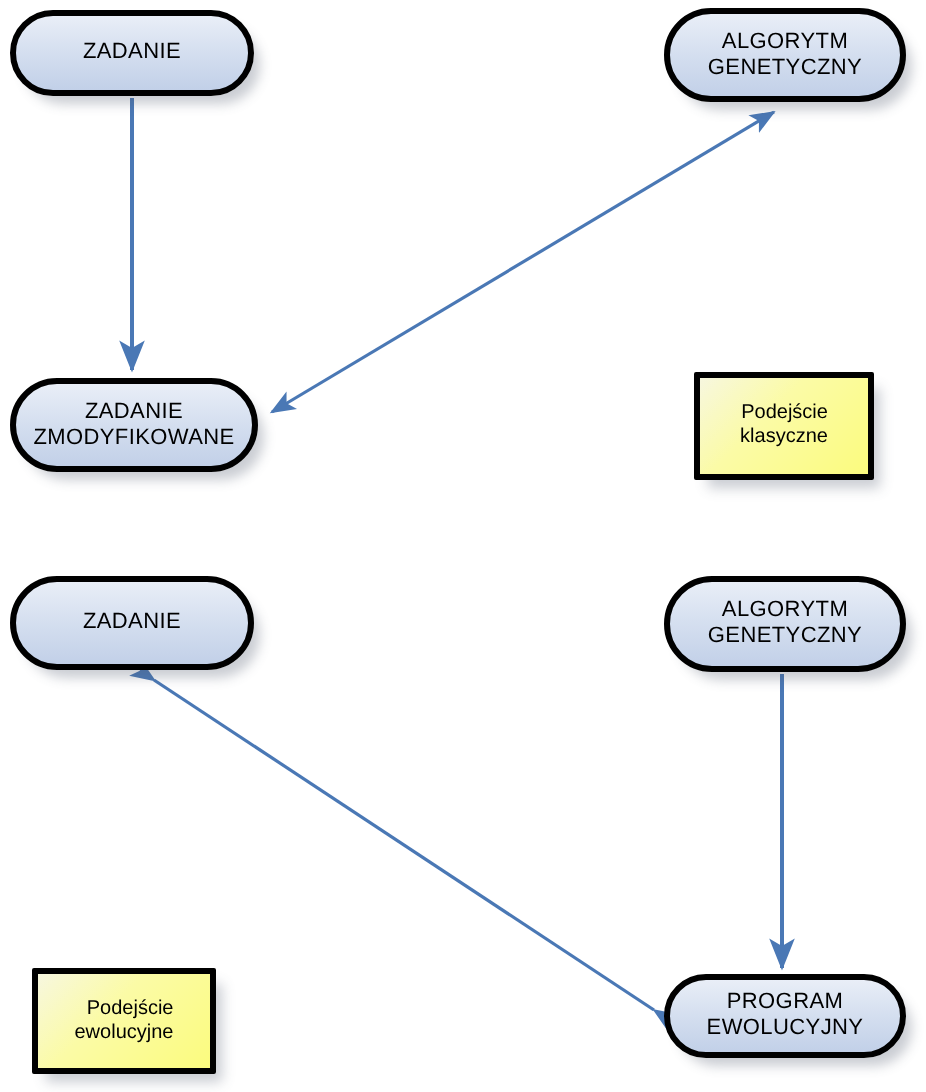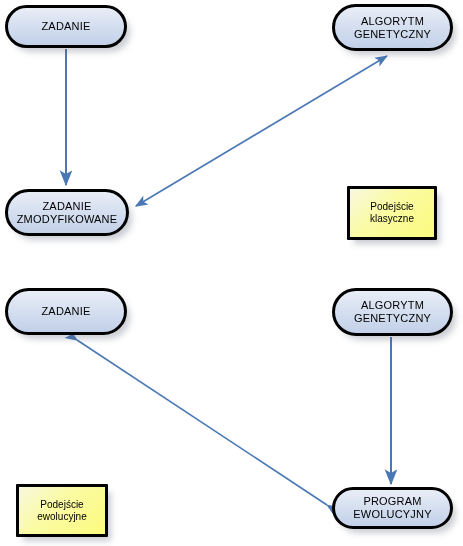--- a/index.html
+++ b/index.html
@@ -42,20 +42,21 @@
     font-size: 11px;
     letter-spacing: 0.2px;
     justify-content: center;
   }
   .rect {
     border: 3px solid #000000;
     border-radius: 1px;
     background: linear-gradient(135deg, #f7f7df 0%, #fbfba6 40%, #fbfb7e 100%);
     box-shadow: 5px 6px 6px -2px rgba(80,90,110,0.30);
     font-size: 10px;
+    text-align: right;
   }
   .label {
     display: block;
     white-space: pre-line;
   }
 </style>
 </head>
 <body>
 
 <div id="canvas">

